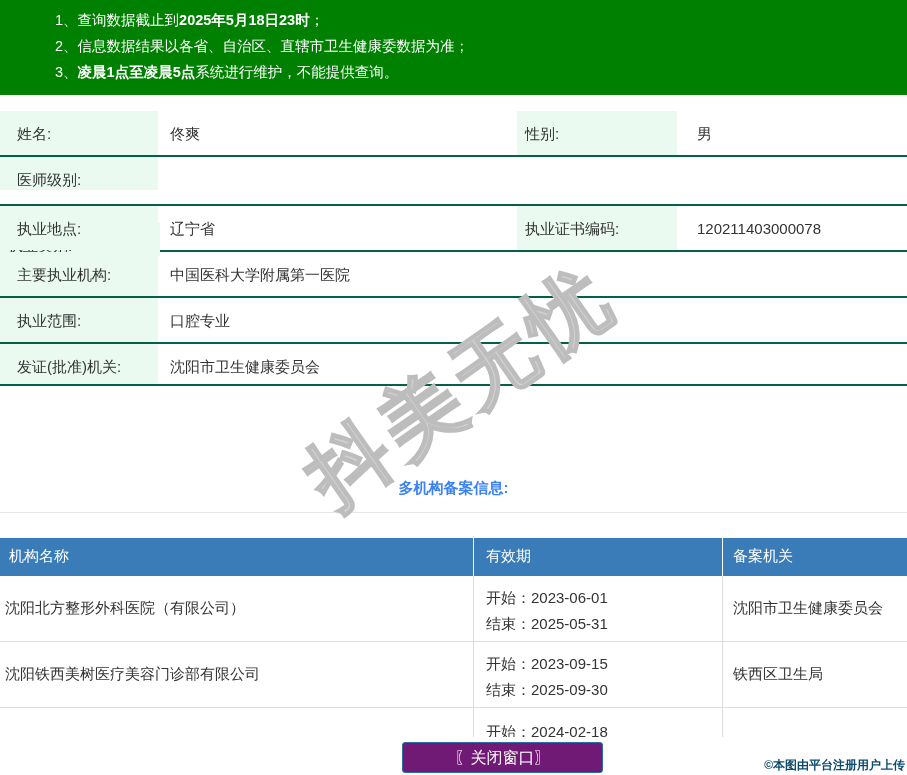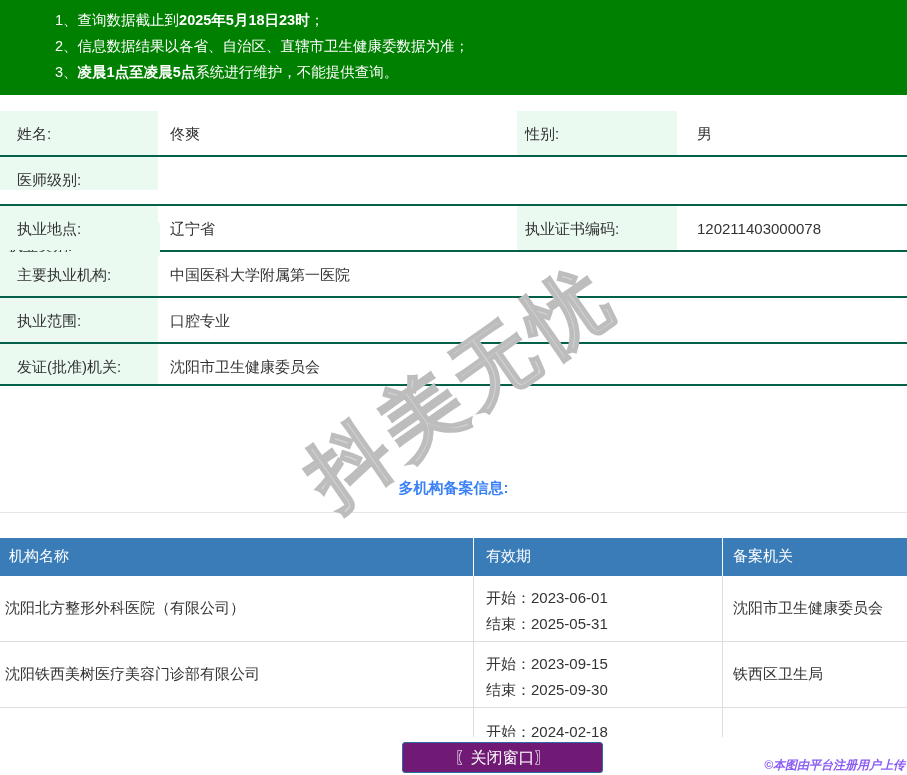--- a/index.html
+++ b/index.html
@@ -67,24 +67,23 @@
     transform:rotate(-35deg); pointer-events:none; z-index:5;
   }
   .diag-watermark span {
     white-space:nowrap; font-size:80px; font-weight:bold; letter-spacing:8px;
     color:rgba(255,255,255,0.08);
     -webkit-text-stroke:2px #bdbdbd;
     text-shadow:0 0 1px #cfcfcf;
   }
   .footer-note {
     position:absolute; top:757px; right:2px;
-    font-size:12px; font-weight:bold; color:#8b5cf6;
+    font-size:12px; font-weight:bold; color:#0c4a6e;
     text-shadow:-1px -1px 0 #fff, 1px 1px 0 #fff, -1px 1px 0 #fff, 1px -1px 0 #fff;
     z-index:6;
-    font-style:italic;
   }
 </style>
 </head>
 <body>
 
 <div class="banner">
   <div class="banner-line"><span>1、</span><span>查询数据截止到</span><b>2025年5月18日23时</b><span>；</span></div>
   <div class="banner-line"><span>2、</span><span>信息数据结果以各省、自治区、直辖市卫生健康委数据为准；</span><b></b><span></span></div>
   <div class="banner-line"><span>3、</span><span></span><b>凌晨1点至凌晨5点</b><span>系统进行维护，不能提供查询。</span></div>
 </div>

